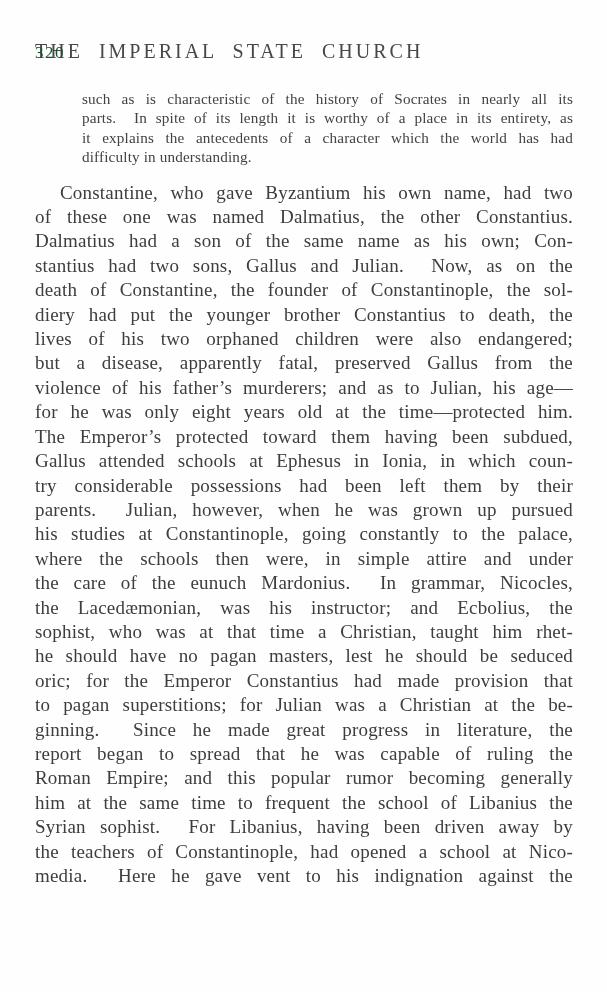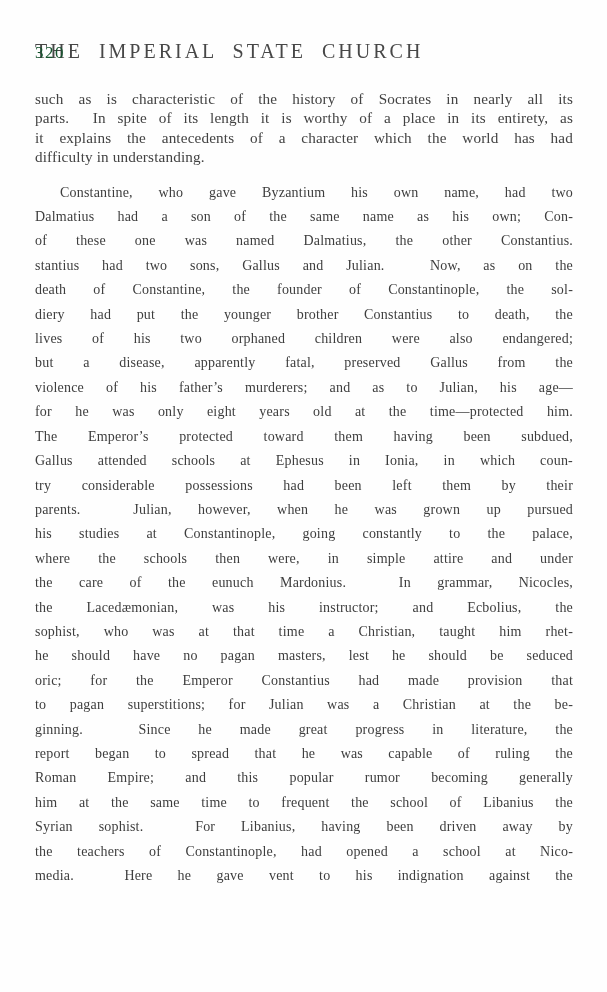--- a/index.html
+++ b/index.html
@@ -37,31 +37,32 @@
     letter-spacing: 3px;
     word-spacing: 8px;
     color: #474747;
   }
   .intro {
     margin-top: 23px;
     font-size: 15.2px;
     line-height: 19.4px;
     letter-spacing: 0.15px;
     color: #424242;
+    margin-left: 47px;
   }
   .intro .line {
     text-align: justify;
     text-align-last: justify;
   }
   .intro .line:last-child {
     text-align-last: left;
   }
   .body-para {
     margin-top: 14px;
-    font-size: 14px;
+    font-size: 19px;
     line-height: 24.4px;
     letter-spacing: 0.2px;
     color: #3d3d3d;
   }
   .body-para .line {
     text-align: justify;
     text-align-last: justify;
   }
   .body-para .line:first-child {
     text-indent: 25px;
@@ -78,22 +79,22 @@
 
   <div class="intro">
       <div class="line">such as is characteristic of the history of Socrates in nearly all its</div>
       <div class="line">parts.&nbsp; In spite of its length it is worthy of a place in its entirety, as</div>
       <div class="line">it explains the antecedents of a character which the world has had</div>
       <div class="line">difficulty in understanding.</div>
     </div>
 
   <div class="body-para">
       <div class="line">Constantine, who gave Byzantium his own name, had two</div>
+      <div class="line">of these one was named Dalmatius, the other Constantius.</div>
       <div class="line">Dalmatius had a son of the same name as his own; Con-</div>
-      <div class="line">of these one was named Dalmatius, the other Constantius.</div>
       <div class="line">stantius had two sons, Gallus and Julian.&nbsp; Now, as on the</div>
       <div class="line">death of Constantine, the founder of Constantinople, the sol-</div>
       <div class="line">diery had put the younger brother Constantius to death, the</div>
       <div class="line">lives of his two orphaned children were also endangered;</div>
       <div class="line">but a disease, apparently fatal, preserved Gallus from the</div>
       <div class="line">violence of his father’s murderers; and as to Julian, his age—</div>
       <div class="line">for he was only eight years old at the time—protected him.</div>
       <div class="line">The Emperor’s protected toward them having been subdued,</div>
       <div class="line">Gallus attended schools at Ephesus in Ionia, in which coun-</div>
       <div class="line">try considerable possessions had been left them by their</div>

